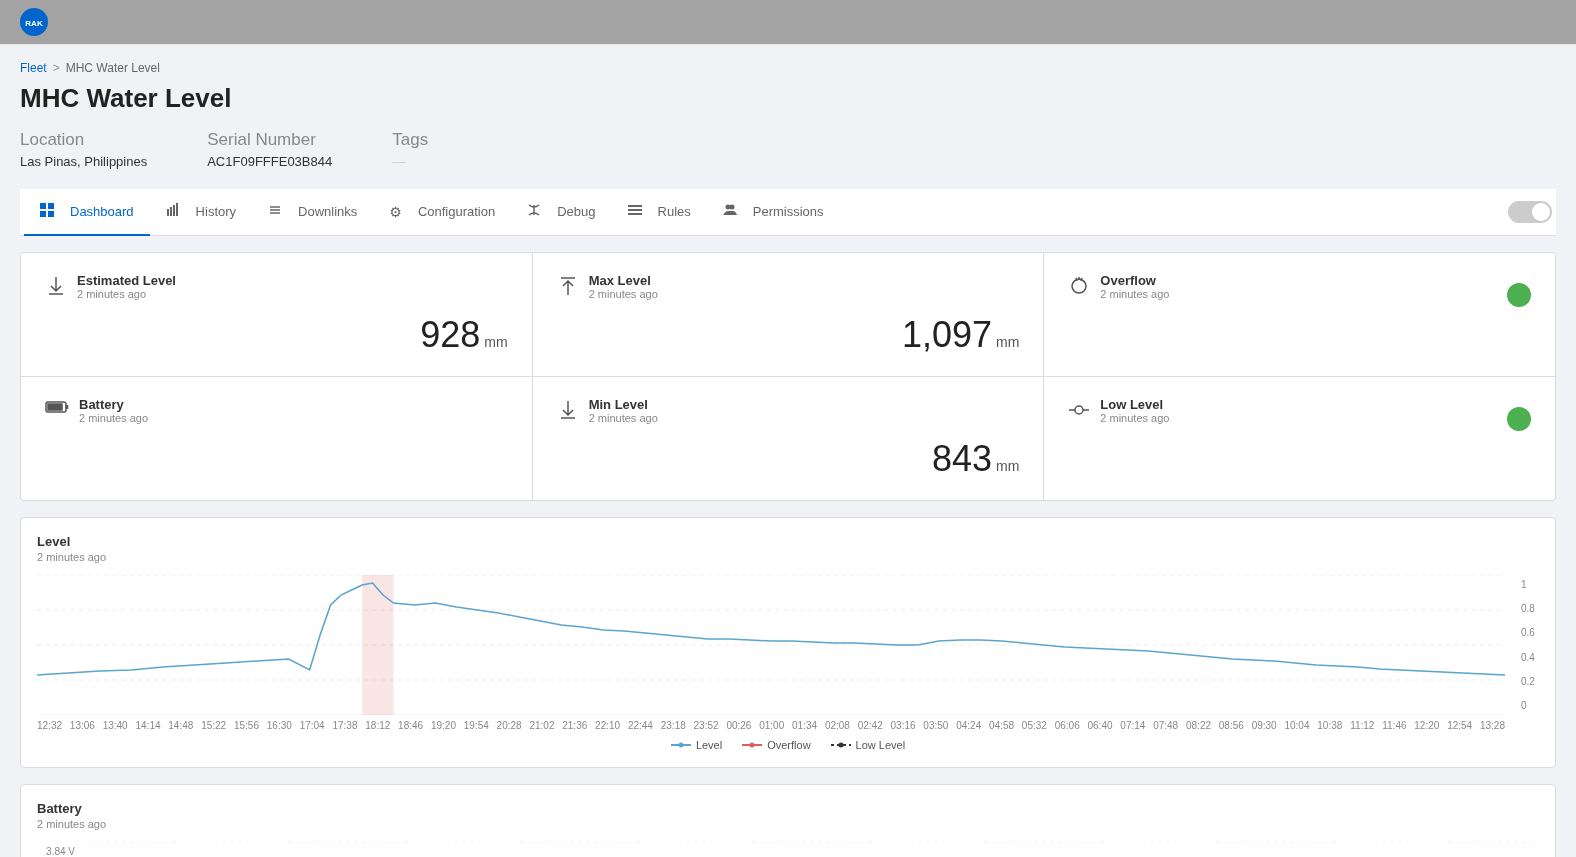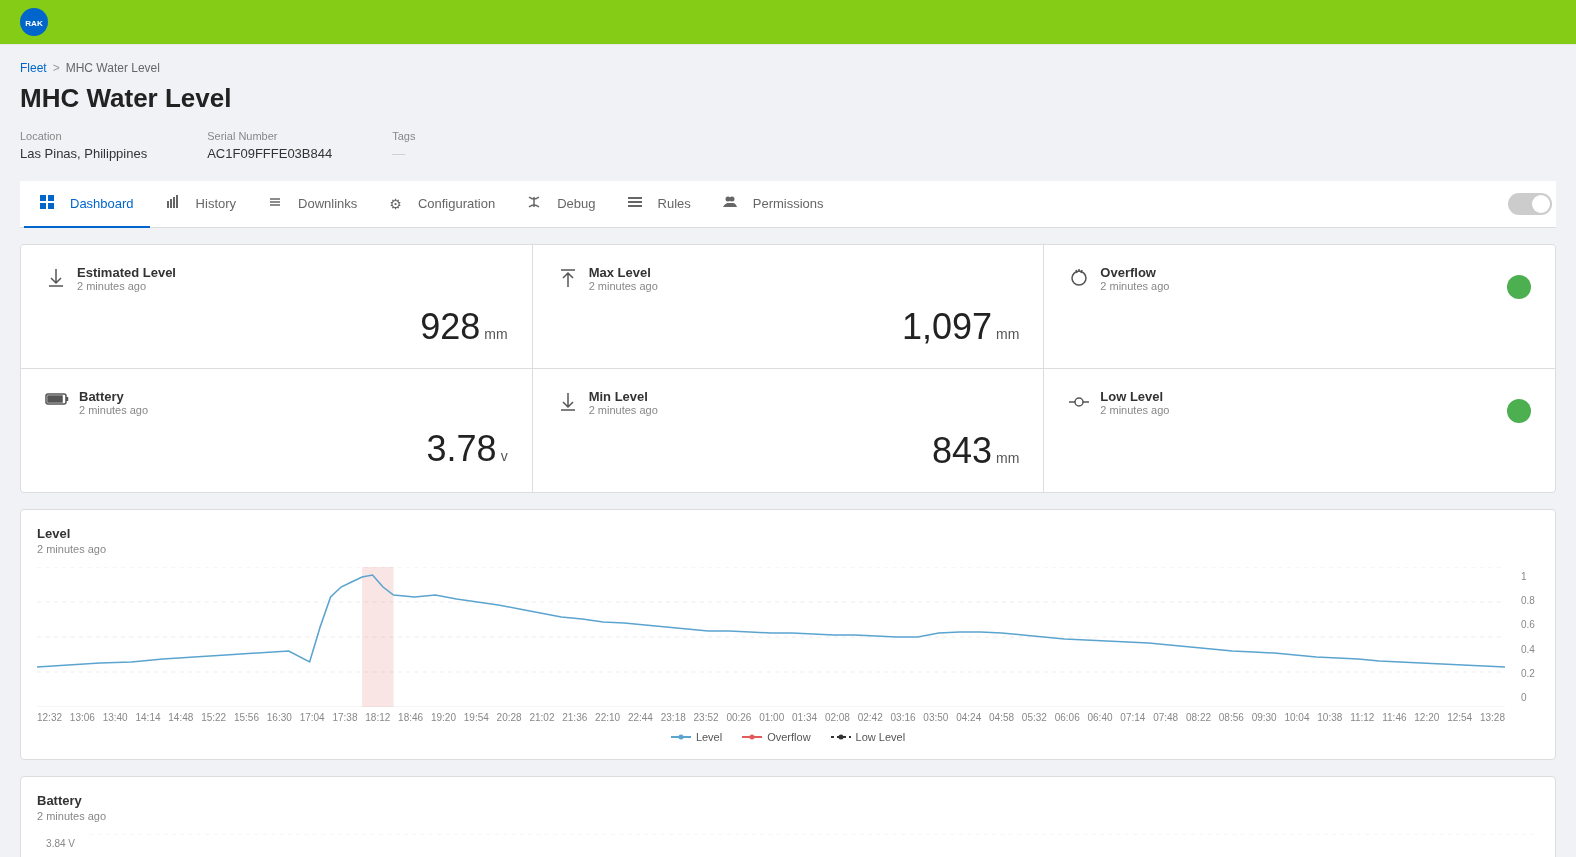--- a/index.html
+++ b/index.html
@@ -1,32 +1,32 @@
 <!DOCTYPE html>
 <html><head>
   <meta charset="utf-8">
   <style>
     * { box-sizing: border-box; margin: 0; padding: 0; }
     body { font-family: -apple-system, BlinkMacSystemFont, 'Segoe UI', sans-serif; background: #f0f2f5; color: #333; font-size: 13px; }
     
-    .top-bar { background: #84cc16; padding: 8px 20px; display: flex; align-items: center; border-bottom: 1px solid #e8e8e8; }
+    .top-bar { background: #a3a3a3; padding: 8px 20px; display: flex; align-items: center; border-bottom: 1px solid #e8e8e8; }
     .logo { display: flex; align-items: center; gap: 6px; }
     .logo-circle { width: 28px; height: 28px; background: #0066cc; border-radius: 50%; display: flex; align-items: center; justify-content: center; color: white; font-size: 10px; font-weight: bold; }
     
     .main-content { padding: 16px 20px; }
     
     .breadcrumb { display: flex; align-items: center; gap: 6px; color: #666; font-size: 12px; margin-bottom: 8px; }
     .breadcrumb a { color: #0066cc; text-decoration: none; }
     .breadcrumb-sep { color: #999; }
     
     .page-title { font-size: 26px; font-weight: 600; color: #222; margin-bottom: 16px; }
     
     .meta-row { display: flex; gap: 60px; margin-bottom: 20px; }
     .meta-item { }
-    .meta-label { color: #888; font-size: 11px; margin-bottom: 4px; }
+    .meta-label { color: #888; font-size: 17px; margin-bottom: 4px; }
     .meta-value { color: #333; font-size: 13px; font-weight: 500; }
     .meta-dash { color: #ccc; }
     
     .tabs { display: flex; align-items: center; border-bottom: 1px solid #ddd; margin-bottom: 16px; background: #fff; padding: 0 4px; }
     .tab { display: flex; align-items: center; gap: 16px; padding: 14px 16px; cursor: pointer; color: #666; font-size: 13px; border-bottom: 2px solid transparent; margin-bottom: -1px; }
     .tab.active { color: #0066cc; border-bottom: 2px solid #0066cc; font-weight: 500; }
     .tab-icon { font-size: 14px; }
     
     .toggle { margin-left: auto; }
     .toggle-switch { width: 44px; height: 22px; background: #ccc; border-radius: 11px; position: relative; cursor: pointer; }
@@ -223,24 +223,20 @@
           <svg width="24" height="16" viewBox="0 0 24 16" fill="none" stroke="#555" stroke-width="1.5">
             <rect x="1" y="3" width="20" height="10" rx="2"></rect>
             <rect x="3" y="5" width="14" height="6" fill="#555"></rect>
             <path d="M22 6 L22 10" stroke-width="2.5"></path>
           </svg>
         </span>
         <div class="metric-info">
           <div class="metric-name">Battery</div>
           <div class="metric-time">2 minutes ago</div>
         </div>
-      </div>
-      <div class="metric-value-row">
-        <span class="metric-value">3.78</span>
-        <span class="metric-unit">v</span>
       </div>
     </div>
 
     <div class="metric-card">
       <div class="metric-header">
         <span class="metric-icon">
           <svg width="22" height="22" viewBox="0 0 22 22" fill="none" stroke="#555" stroke-width="1.5">
             <path d="M11 2 L11 16 M6 11 L11 16 L16 11"></path>
             <path d="M4 19 L18 19"></path>
           </svg>

